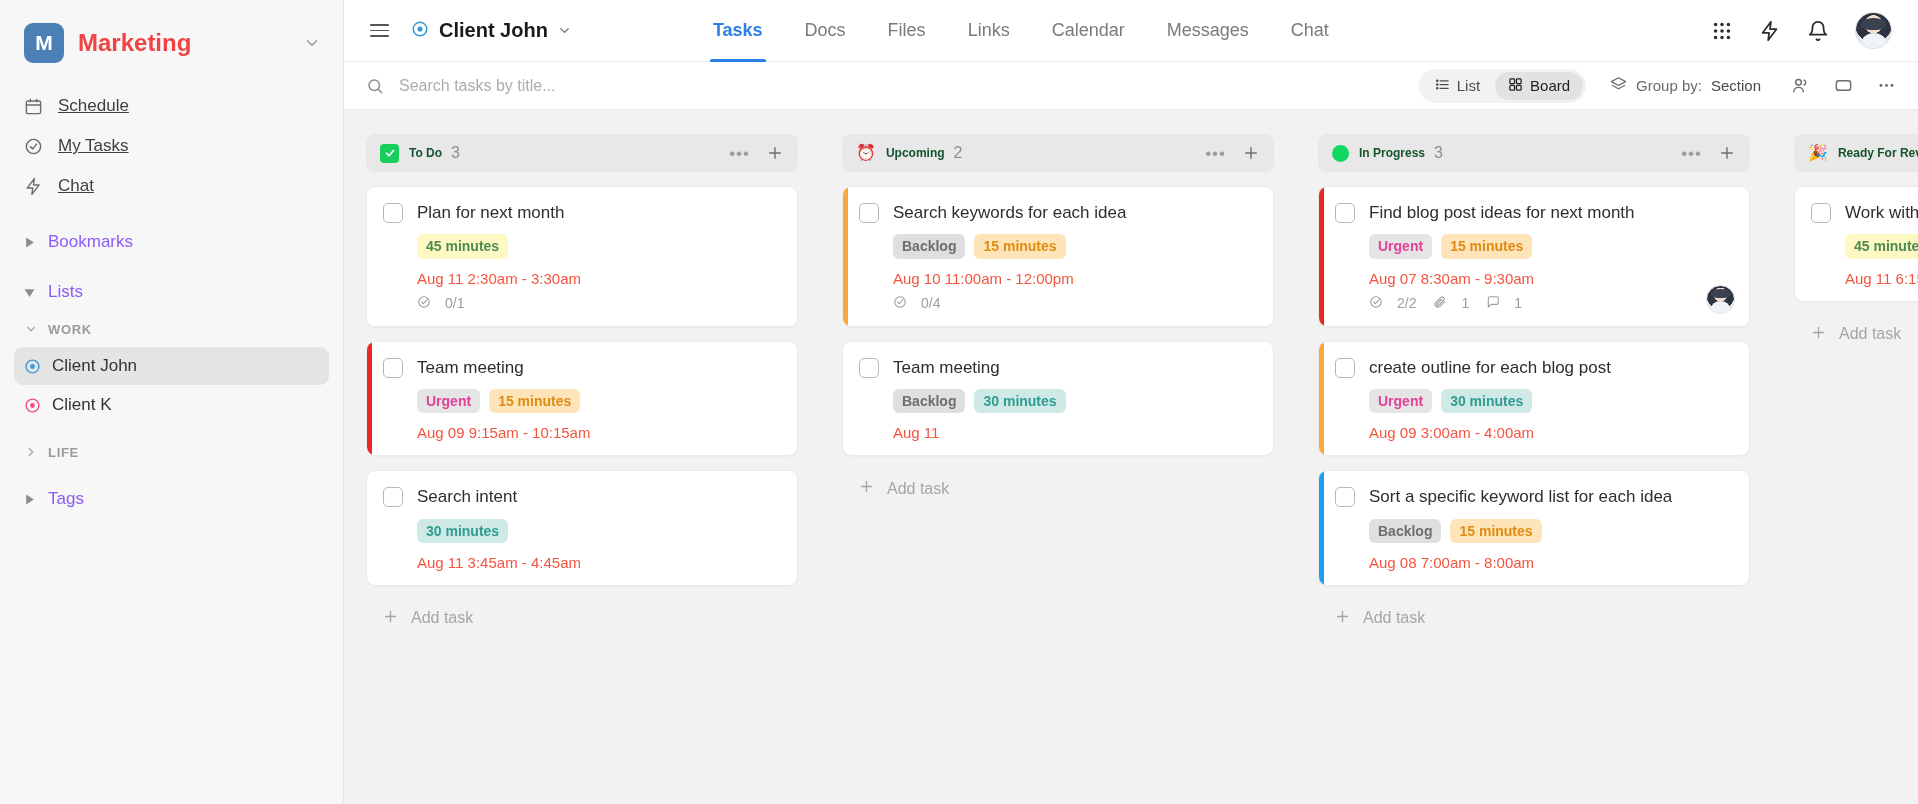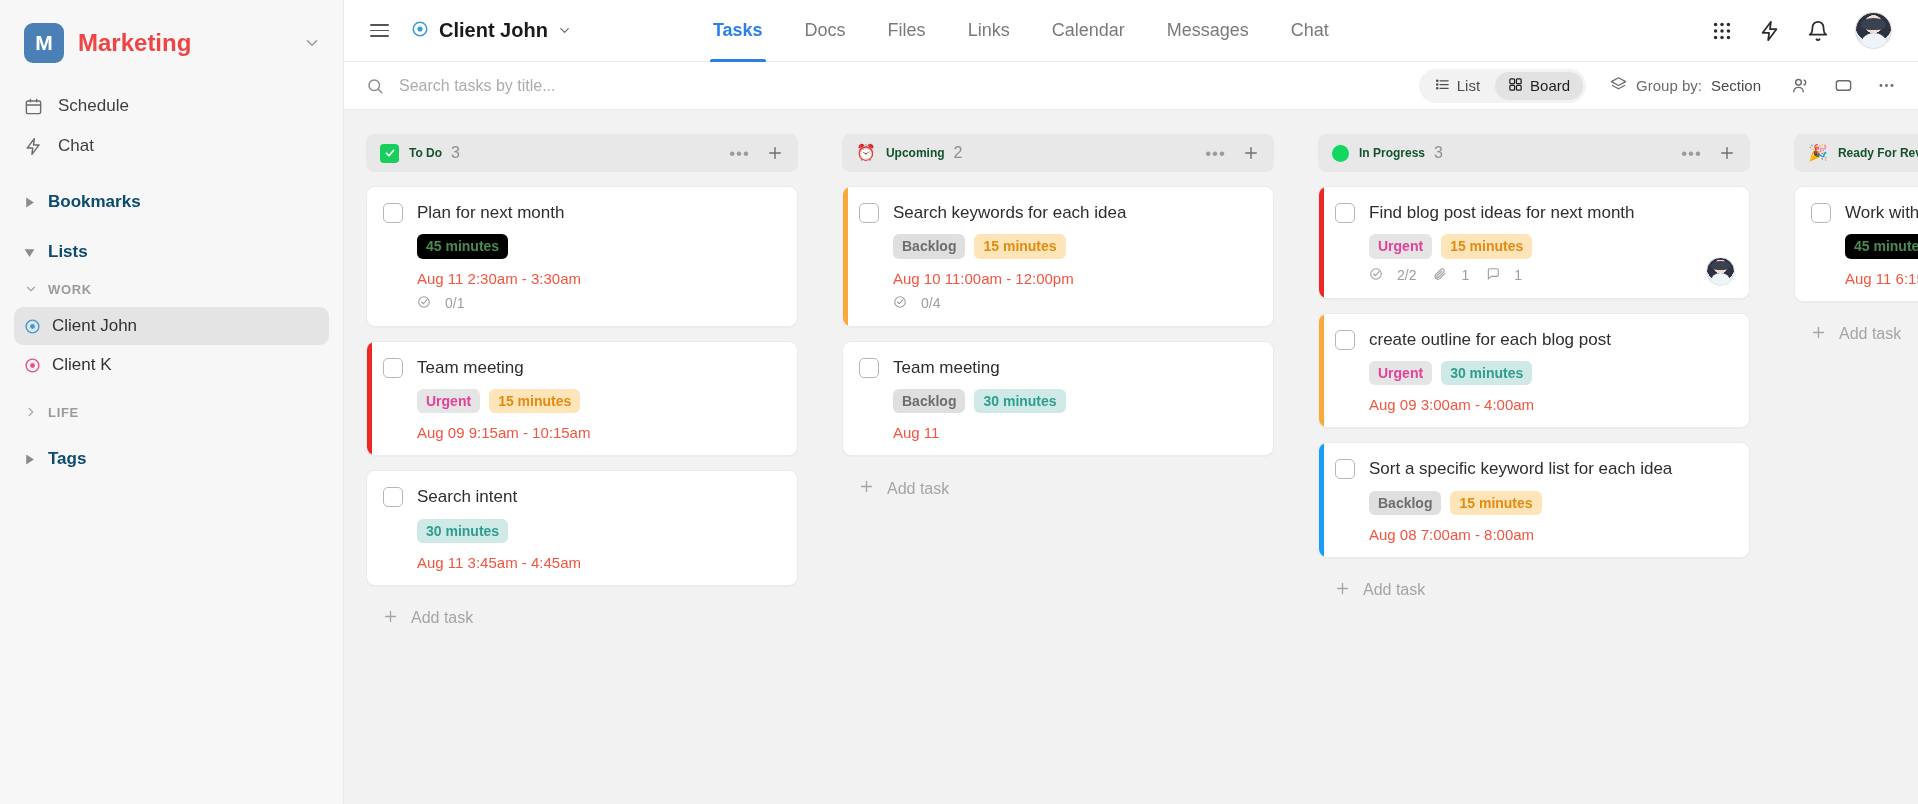--- a/index.html
+++ b/index.html
@@ -43,31 +43,32 @@
     height: 40px; padding: 0 10px; border-radius: 8px;
     cursor: pointer;
   }
   .nav-item .ico {
     width: 26px; flex: 0 0 26px; display: flex;
     align-items: center; justify-content: flex-start; color: #6b6b6b;
   }
   .nav-item .lbl {
     font-size: 17px; color: #3f3f3f; margin-left: 8px;
     white-space: nowrap;
+    text-decoration: underline;
   }
 
   .spacer-sm { height: 16px; }
   .spacer-xs { height: 10px; }
 
   .group-row {
     display: flex; align-items: center;
     height: 40px; padding: 0 10px; border-radius: 8px; cursor: pointer;
   }
   .group-row .tri { width: 24px; flex: 0 0 24px; color: #8c8c8c; display:flex; align-items:center; }
-  .group-row .lbl { font-size: 17px; color: #0c4a6e; font-weight: 700; }
+  .group-row .lbl { font-size: 17px; color: #8b5cf6; font-weight: 400; }
 
   .subgroup-row {
     display: flex; align-items: center;
     height: 34px; padding: 0 10px; cursor: pointer;
   }
   .subgroup-row .tri { width: 24px; flex: 0 0 24px; color: #a8a8a8; display:flex; align-items:center;}
   .subgroup-row .lbl {
     font-size: 13px; color: #9b9b9b; font-weight: 700; letter-spacing: .7px;
   }
 
@@ -197,21 +198,21 @@
   }
   .card-title {
     font-size: 17px; color: #2e2e2e; margin-left: 14px; line-height: 1.32;
   }
   .card-body { padding-left: 34px; }
   .tags { display: flex; gap: 9px; margin-top: 10px; flex-wrap: wrap; }
   .tag {
     font-size: 14px; font-weight: 700; padding: 4px 9px; border-radius: 6px;
     white-space: nowrap; line-height: 1.15;
   }
-  .t-green  { background: #000000; color: #4b8a52; text-align: right; }
+  .t-green  { background: #fef9c3; color: #4b8a52; text-align: right; }
   .t-orange { background: #fde5b9; color: #e08b12; }
   .t-teal   { background: #cfeae6; color: #2f9c90; }
   .t-pink   { background: #e5e5e5; color: #e3419a; }
   .t-gray   { background: #dfdfdf; color: #6e6e6e; }
   .due { font-size: 15px; color: #f2543f; margin-top: 11px; }
   .meta { display: flex; align-items: center; gap: 17px; margin-top: 8px; }
   .meta .m { display: flex; align-items: center; gap: 14px; color: #9d9d9d; font-size: 14px; }
   .card-avatar {
     position: absolute; right: 14px; bottom: 12px;
     width: 29px; height: 29px; border-radius: 50%;
@@ -254,20 +255,29 @@
         <svg width="19" height="19" viewBox="0 0 24 24" fill="none" stroke="currentColor" stroke-width="1.8" stroke-linecap="round" stroke-linejoin="round">
             <rect x="3" y="5" width="18" height="16" rx="2"></rect>
             <line x1="3" y1="10" x2="21" y2="10"></line>
             <line x1="8" y1="3" x2="8" y2="6"></line>
             <line x1="16" y1="3" x2="16" y2="6"></line>
           </svg>
       </span>
       <span class="lbl">Schedule</span>
     </div>
 
+    <div class="nav-item">
+      <span class="ico">
+        <svg width="19" height="19" viewBox="0 0 24 24" fill="none" stroke="currentColor" stroke-width="1.8" stroke-linecap="round" stroke-linejoin="round">
+            <circle cx="12" cy="12" r="9"></circle>
+            <polyline points="8 12 11 15 16 9"></polyline>
+          </svg>
+      </span>
+      <span class="lbl">My Tasks</span>
+    </div>
 
     <div class="nav-item">
       <span class="ico">
         <svg width="19" height="19" viewBox="0 0 24 24" fill="none" stroke="currentColor" stroke-width="1.8" stroke-linecap="round" stroke-linejoin="round">
             <polygon points="13 2 4 14 11 14 10 22 19 10 12 10 13 2"></polygon>
           </svg>
       </span>
       <span class="lbl">Chat</span>
     </div>
 
@@ -643,20 +653,21 @@
         <div class="card accent" style="--ac:#ee2724">
           <div class="card-top">
             <span class="cb"></span>
             <span class="card-title">Find blog post ideas for next month</span>
           </div>
           <div class="card-body">
             <div class="tags">
               <span class="tag t-pink">Urgent</span>
               <span class="tag t-orange">15 minutes</span>
             </div>
+            <div class="due">Aug 07 8:30am - 9:30am</div>
             <div class="meta">
               <span class="m">
                 <span><svg width="14" height="14" viewBox="0 0 24 24" fill="none" stroke="currentColor" stroke-width="1.9" stroke-linecap="round" stroke-linejoin="round">
                       <circle cx="12" cy="12" r="9"></circle>
                       <polyline points="8 12 11 15 17 8"></polyline>
                     </svg></span>
                 <span>2/2</span>
               </span>
               <span class="m">
                 <span><svg width="14" height="14" viewBox="0 0 24 24" fill="none" stroke="currentColor" stroke-width="1.9" stroke-linecap="round" stroke-linejoin="round">

